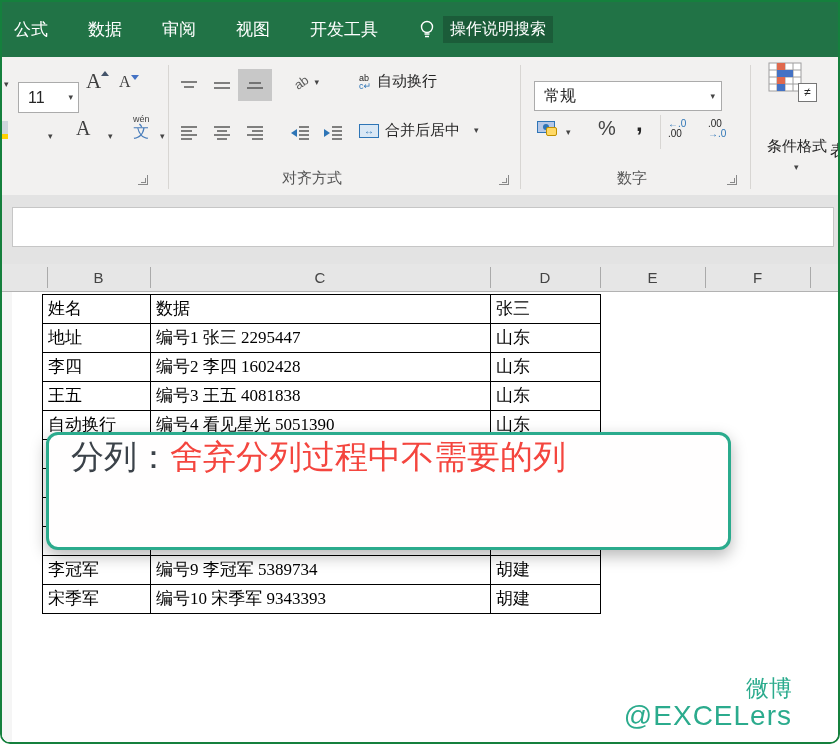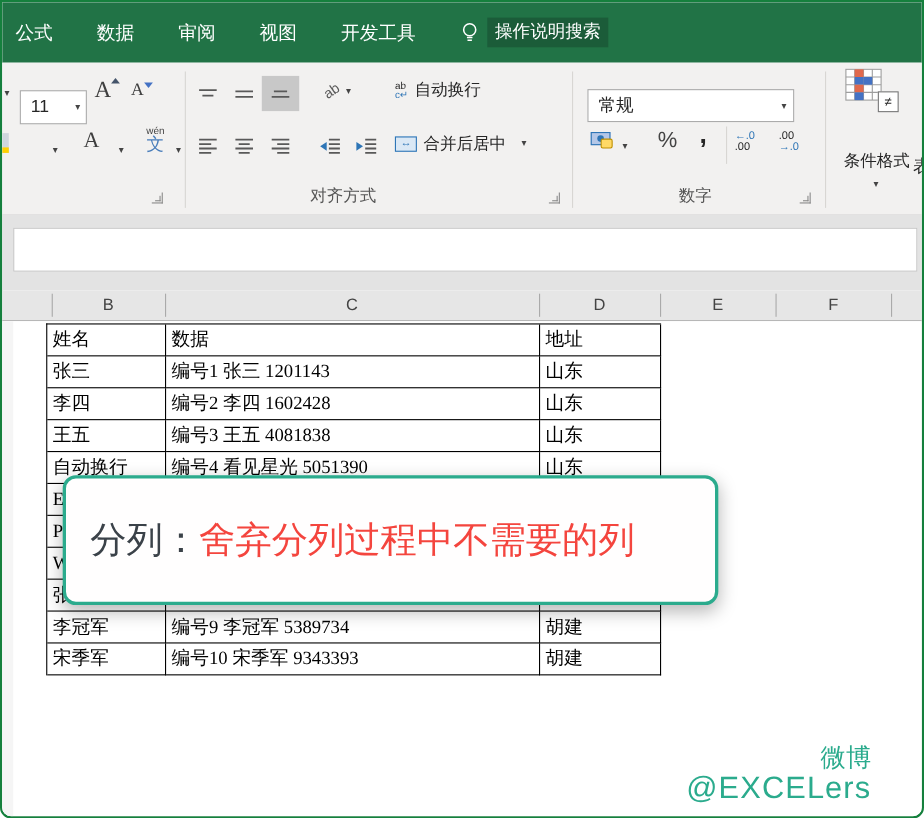--- a/index.html
+++ b/index.html
@@ -72,23 +72,23 @@
   .colheads .sep{position:absolute;top:3px;bottom:3px;width:1px;background:#aaa;}
   
   .sheet{position:absolute;left:0;top:290px;width:100%;bottom:0;background:#fff;}
   .gutter{position:absolute;left:0;top:0;bottom:0;width:10px;background:#f5f5f5;}
   .xltable{position:absolute;left:40px;top:2px;display:grid;grid-template-columns:108px 340px 110px;
            border-top:1px solid #000;border-left:1px solid #000;
            font-family:"Liberation Serif",serif;font-size:17px;color:#000;z-index:1;}
   .xltable .cell{height:27px;border-right:1px solid #000;border-bottom:1px solid #000;
                  padding:1px 0 0 5px;box-sizing:content-box;white-space:nowrap;overflow:hidden;line-height:26px;}
   
-  .callout{position:absolute;left:55px;top:140px;width:596px;height:118px;background:#fffefe;
+  .callout{position:absolute;left:44px;top:140px;width:685px;height:118px;background:#fffefe;
            border:3px solid #2bab8d;border-radius:12px;box-sizing:border-box;z-index:5;
-           box-shadow:0 6px 16px rgba(0,0,0,.28);display:flex;align-items:center;
+           box-shadow:0 6px 16px rgba(0,0,0,.28);display:flex;
            padding-left:22px;white-space:nowrap;}
   .callout .dark{font-size:33px;color:#3b4249;}
   .callout .red{font-size:33px;color:#f4453e;}
   
   .wm{position:absolute;right:46px;bottom:10px;text-align:right;color:#2bab8d;z-index:4;line-height:1.1;}
   .wm .l1{font-size:23px;text-align:right;}
   .wm .l2{font-size:28px;font-weight:normal;letter-spacing:1px;}
   svg.lines line{stroke:#595959;stroke-width:1.6;}
 </style>
 </head>
@@ -286,23 +286,23 @@
     <span class="h" style="left:598px;width:105px;">E</span>
     <span class="h" style="left:703px;width:105px;">F</span>
   </div>
 
   <div class="sheet">
     <div class="gutter"></div>
 
     <div class="xltable">
       <div class="cell">姓名</div>
       <div class="cell">数据</div>
+      <div class="cell">张三</div>
       <div class="cell">地址</div>
-      <div class="cell">张三</div>
-      <div class="cell">编号1 张三 1201143</div>
+      <div class="cell">编号1 张三 2295447</div>
       <div class="cell">山东</div>
       <div class="cell">李四</div>
       <div class="cell">编号2 李四 1602428</div>
       <div class="cell">山东</div>
       <div class="cell">王五</div>
       <div class="cell">编号3 王五 4081838</div>
       <div class="cell">山东</div>
       <div class="cell">自动换行</div>
       <div class="cell">编号4 看见星光 5051390</div>
       <div class="cell">山东</div>

